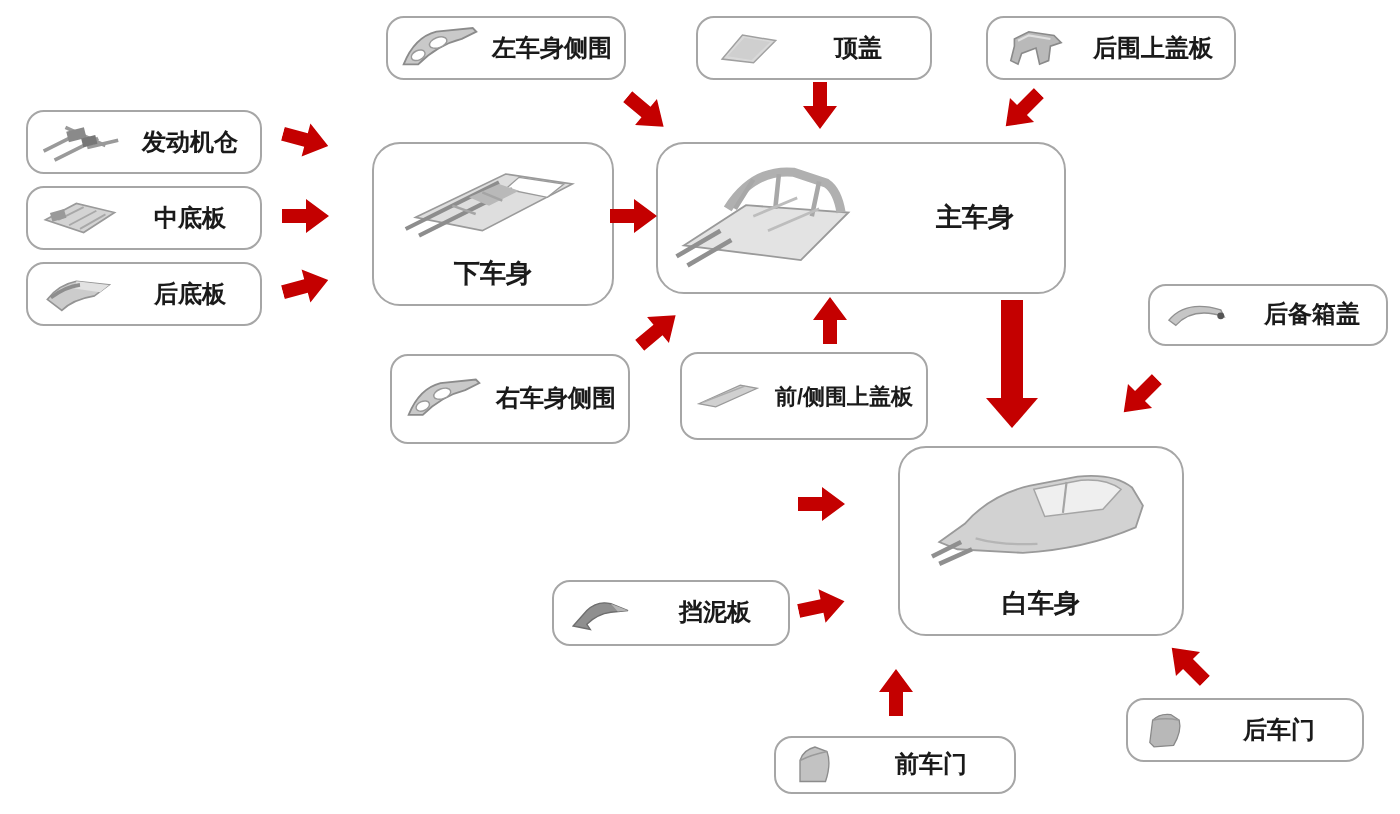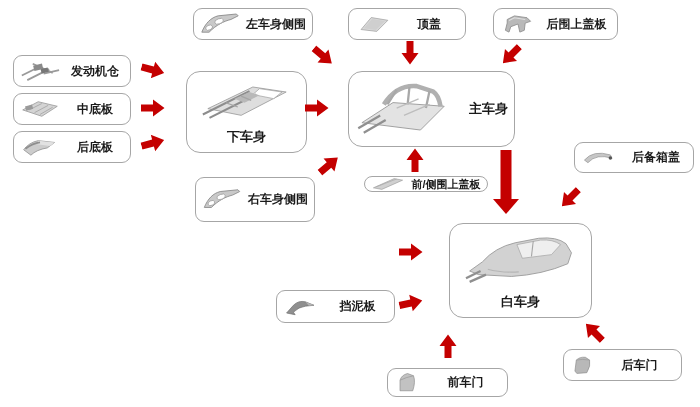--- a/index.html
+++ b/index.html
@@ -102,21 +102,21 @@
         <polygon points="8,38 62,12 102,18 48,46" fill="#dedede" stroke="#9a9a9a" stroke-width="1"></polygon>
         <polygon points="70,14 97,18 87,26 62,21" fill="#fff" stroke="#9a9a9a" stroke-width="0.8"></polygon>
         <path d="M2 45 L58 17 M10 49 L66 21" stroke="#8d8d8d" stroke-width="2.5" fill="none"></path>
         <polygon points="40,26 58,18 70,22 52,31" fill="#b9b9b9"></polygon>
         <path d="M30 31 L44 36 M48 23 L60 28" stroke="#a5a5a5" stroke-width="1.5" fill="none"></path>
       </svg>
     </span>
     <span class="lb">下车身</span>
   </div>
 
-  <div class="node lg row" style="left:348px;top:71px;width:167px;height:76px">
+  <div class="node lg row" style="left:328px;top:71px;width:205px;height:76px">
     <span class="ic">
       <svg viewBox="0 0 115 70" width="108" height="64">
         <polygon points="6,50 40,28 96,32 70,58" fill="#e3e3e3" stroke="#9a9a9a" stroke-width="1"></polygon>
         <path d="M30 30 Q44 8 66 10 L84 16 Q90 20 92 32" fill="none" stroke="#b0b0b0" stroke-width="5"></path>
         <path d="M34 30 L44 14 M58 11 L56 30 M80 15 L76 34" stroke="#a8a8a8" stroke-width="2.5" fill="none"></path>
         <path d="M2 56 L26 42 M8 61 L32 47" stroke="#909090" stroke-width="2.5" fill="none"></path>
         <path d="M44 34 L68 24 M52 42 L80 30" stroke="#bdbdbd" stroke-width="1.5" fill="none"></path>
       </svg>
     </span>
     <span class="lb">主车身</span>
@@ -126,21 +126,21 @@
     <span class="ic">
       <svg viewBox="0 0 44 26" width="40" height="23">
         <path d="M2 22 C6 12 12 6 20 4 L40 2 L42 4 L34 8 C26 10 18 14 10 22 Z" fill="#c9c9c9" stroke="#8b8b8b" stroke-width="1"></path>
         <ellipse cx="10" cy="17" rx="4" ry="2.6" fill="#fff" stroke="#9a9a9a" stroke-width="0.8" transform="rotate(-25 10 17)"></ellipse>
         <ellipse cx="21" cy="10" rx="5" ry="2.8" fill="#fff" stroke="#9a9a9a" stroke-width="0.8" transform="rotate(-20 21 10)"></ellipse>
       </svg>
     </span>
     <span class="lb">右车身侧围</span>
   </div>
 
-  <div class="node sm" style="left:364px;top:176px;width:124px;height:16px">
+  <div class="node sm" style="left:340px;top:176px;width:124px;height:44px">
     <span class="ic">
       <svg viewBox="0 0 44 26" width="34" height="20">
         <path d="M3 18 L30 6 L41 8 L14 20 Z" fill="#d0d0d0" stroke="#9a9a9a" stroke-width="0.8"></path>
         <path d="M6 17 L33 6.5" stroke="#ababab" fill="none" stroke-width="1"></path>
       </svg>
     </span>
     <span class="lb tight">前/侧围上盖板</span>
   </div>
 
   <div class="node sm" style="left:574px;top:142px;width:120px;height:31px">

